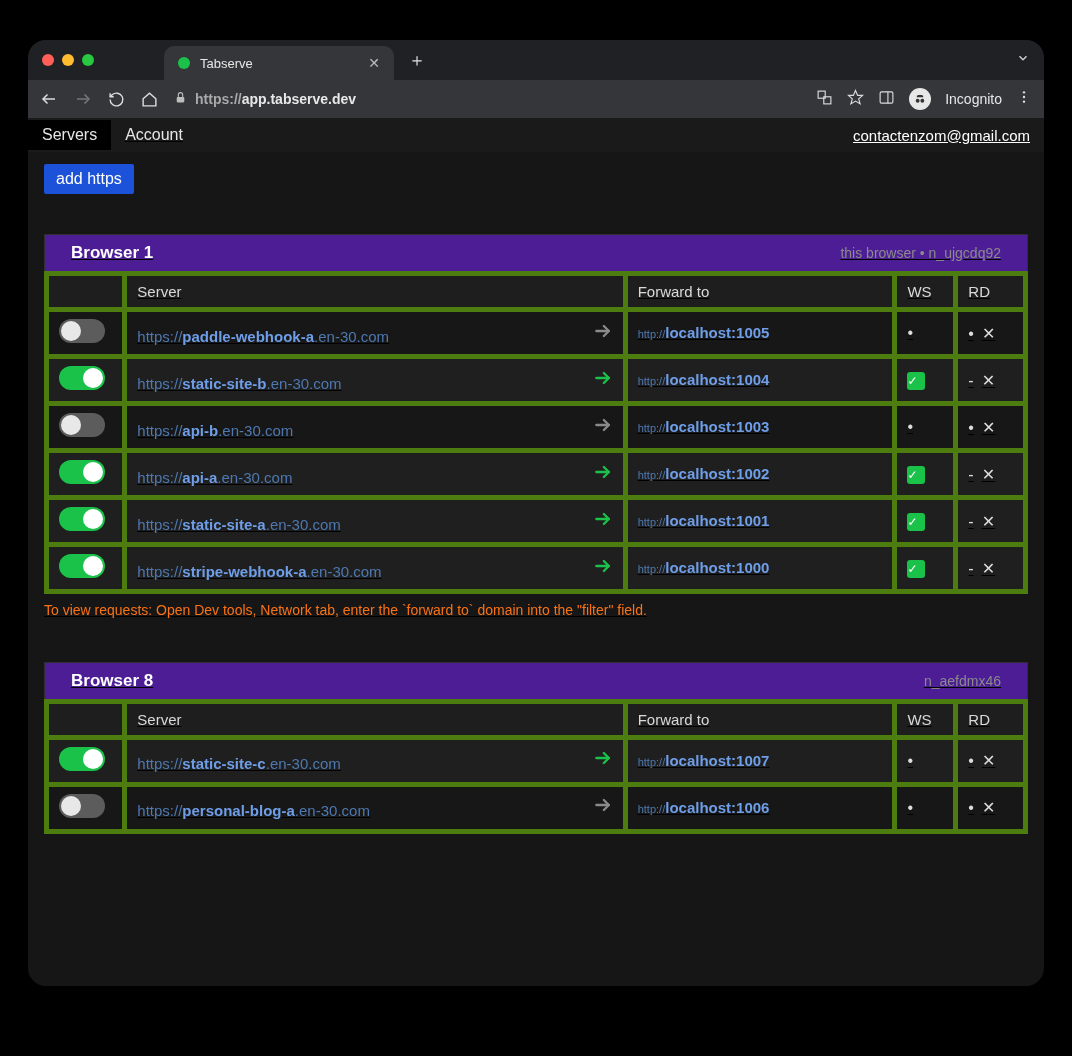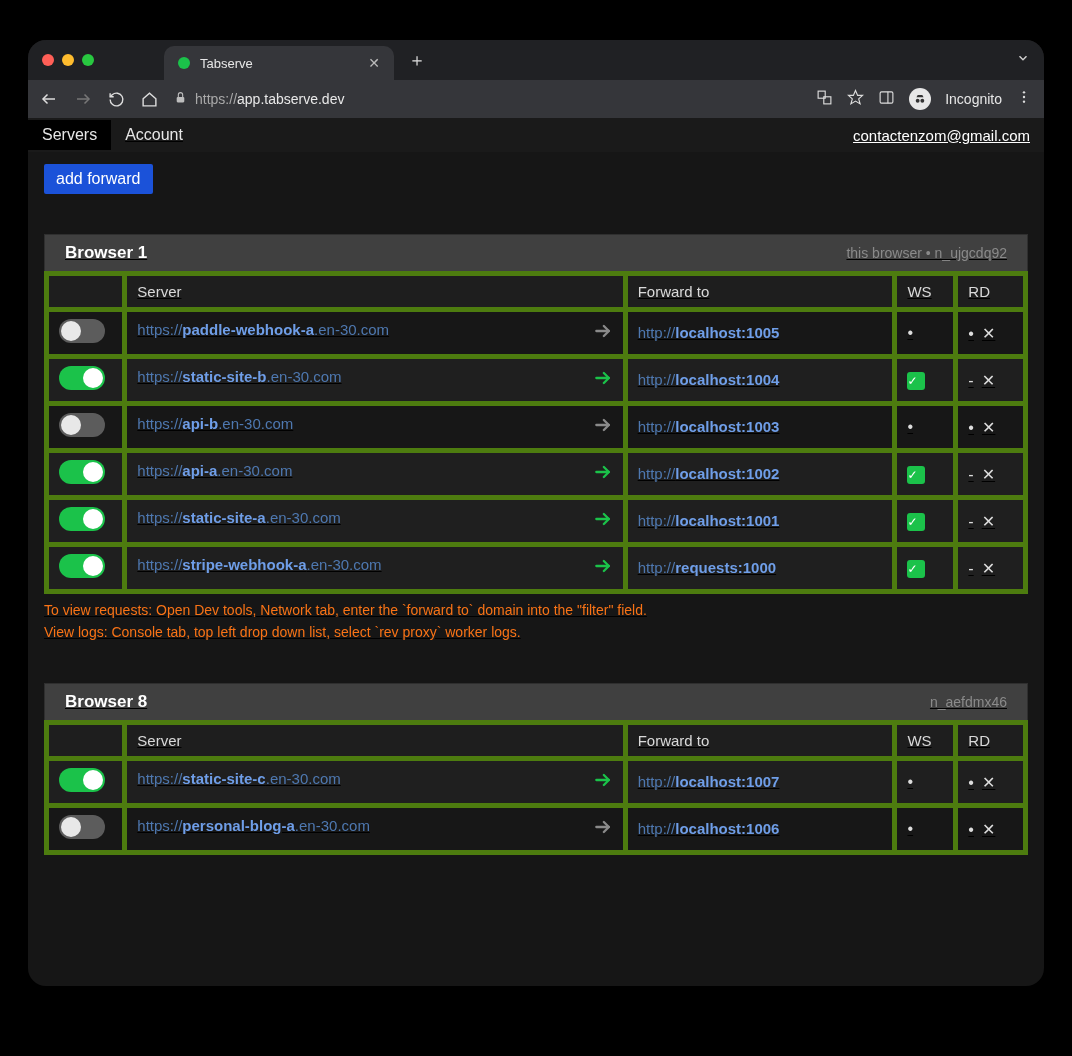--- a/index.html
+++ b/index.html
@@ -54,20 +54,21 @@
       align-items: center;
       gap: 16px;
       padding: 0 12px;
     }
     .nav-btn { color: #ddd; display:flex; align-items:center; }
     .nav-btn.dim { color: #777; }
     .addr-field {
       display: flex; align-items: center; gap: 8px;
       color: #a9a9a9; font-size: 14px;
       flex: 1;
+      font-weight: bold;
     }
     .addr-field .bold { color: #e8e8e8; }
     .addr-icons { display:flex; gap:14px; align-items:center; color:#ddd; margin-left:auto; }
     .incog-label { color: #e7e7e7; font-size: 14px; }
     .icon-pill { width:22px; height:22px; border-radius:50%; background:#e7e7e7; display:flex; align-items:center; justify-content:center; color:#333; font-size:13px;}
     
     .page { background: #161616; text-decoration: underline; }
     .topnav {
       display: flex;
       align-items: center;
@@ -94,22 +95,22 @@
       border: none;
       padding: 6px 12px;
       font-size: 16px;
       border-radius: 2px;
       cursor: pointer;
     }
     .browser-block { margin-top: 40px; }
     .browser-head {
       display: flex;
       align-items: baseline;
-      padding: 8px 20px;
-      background: #404040;
+      padding: 8px 26px;
+      background: #4c1d95;
       border: 1px solid #2f2f2f;
       border-bottom: none;
       gap: 33px;
     }
     .browser-title { color: #fff; font-weight: bold; font-size: 17px; }
     .browser-meta { margin-left: auto; color: #8a8a8a; font-size: 14px; text-align: center; }
     table.srv {
       width: 100%;
       border-collapse: collapse;
       border: 1px solid #2f2f2f;
@@ -138,28 +139,28 @@
       width: 46px; height: 24px; border-radius: 12px;
       background: #5c5c5c; position: relative; display:inline-block;
     }
     .toggle .knob {
       position: absolute; top: 2px; left: 2px;
       width: 20px; height: 20px; border-radius: 50%;
       background: #e8e8e8;
     }
     .toggle.on { background: #1bc24a; }
     .toggle.on .knob { left: auto; right: 2px; background: #fff; }
-    .server-cell { display:flex; align-items:flex-start; }
+    .server-cell { display:flex; align-items:flex-end; }
     .url-proto { color: #4e78b0; font-size: 15px; }
     .url-sub { color: #6f9ee8; font-weight: bold; font-size: 15px; }
     .url-domain { color: #4e78b0; font-size: 15px; }
     .arrow { margin-left: auto; font-size: 18px; }
     .arrow.grn { color: #1bc24a; }
     .arrow.gry { color: #8a8a8a; }
-    .fwd-cell .fp { color: #4e78b0; font-size: 15px; }
+    .fwd-cell .fp { color: #4e78b0; font-size: 11px; }
     .fwd-cell .fh { color: #6f9ee8; font-weight: bold; font-size: 15px; }
     .ws-cell, .rd-cell { text-align: center; color: #ddd; font-size:16px; white-space:nowrap;}
     .ws-check {
       display:inline-block; width:18px; height:18px; border-radius:3px;
       background:#1bc24a; color:#fff; font-size:12px; line-height:18px;
     }
     .ws-dot { color:#ddd; }
     .rd-cell .x { color:#ddd; margin-left:8px; }
     .notes { margin-top: 6px; color: #f97316; font-size: 14px; line-height: 1.55; }
   </style>
@@ -259,21 +260,21 @@
   </div>
 
   <div class="page">
     <div class="topnav">
       <div class="nav-item active">Servers</div>
       <div class="nav-item">Account</div>
       <a class="email-link">contactenzom@gmail.com</a>
     </div>
 
     <div class="content">
-      <button class="add-btn">add forward</button>
+      <button class="add-btn">add https</button>
 
       <div id="browsers-container">
           <div class="browser-block">
             <div class="browser-head">
               <span class="browser-title">Browser 1</span>
               <span class="browser-meta">this browser • n_ujgcdq92</span>
             </div>
             <table class="srv">
               <thead>
                 <tr>
@@ -364,30 +365,29 @@
                   <td class="col-toggle"><span class="toggle on"><span class="knob"></span></span></td>
                   <td class="col-server">
                     <div class="server-cell">
                       <span><span class="url-proto">https://</span><span class="url-sub">stripe-webhook-a</span><span class="url-domain">.en-30.com</span></span>
                       <span class="arrow grn"><svg width="20" height="20" viewBox="0 0 24 24" fill="none" stroke="currentColor" stroke-width="2.8" stroke-linecap="round" stroke-linejoin="round">
                           <line x1="4" y1="12" x2="19" y2="12"></line>
                           <polyline points="13 6 19 12 13 18"></polyline>
                         </svg></span>
                     </div>
                   </td>
-                  <td class="col-fwd fwd-cell"><span><span class="fp">http://</span><span class="fh">requests:1000</span></span></td>
+                  <td class="col-fwd fwd-cell"><span><span class="fp">http://</span><span class="fh">localhost:1000</span></span></td>
                   <td class="col-ws ws-cell"><span class="ws-check">✓</span></td>
                   <td class="col-rd rd-cell"><span>-</span><span class="x">✕</span></td>
                 </tr>
               </tbody>
             </table>
           </div>
           <div class="notes">
             <div>To view requests: Open Dev tools, Network tab, enter the `forward to` domain into the "filter" field.</div>
-            <div>View logs: Console tab, top left drop down list, select `rev proxy` worker logs.</div>
           </div>
           <div class="browser-block">
             <div class="browser-head">
               <span class="browser-title">Browser 8</span>
               <span class="browser-meta">n_aefdmx46</span>
             </div>
             <table class="srv">
               <thead>
                 <tr>
                   <th class="col-toggle"></th>

